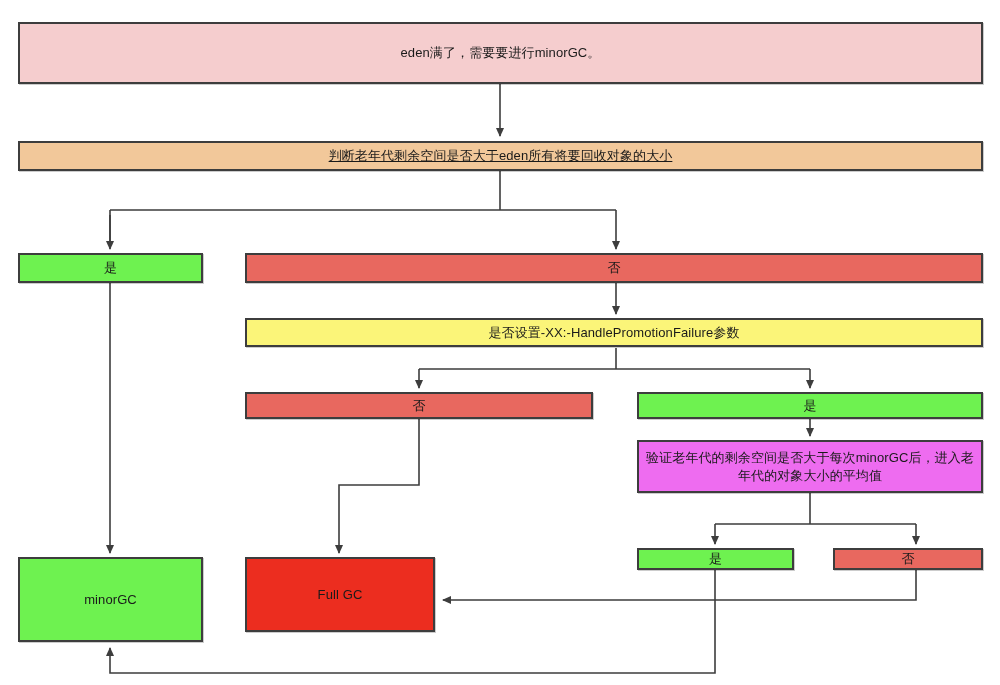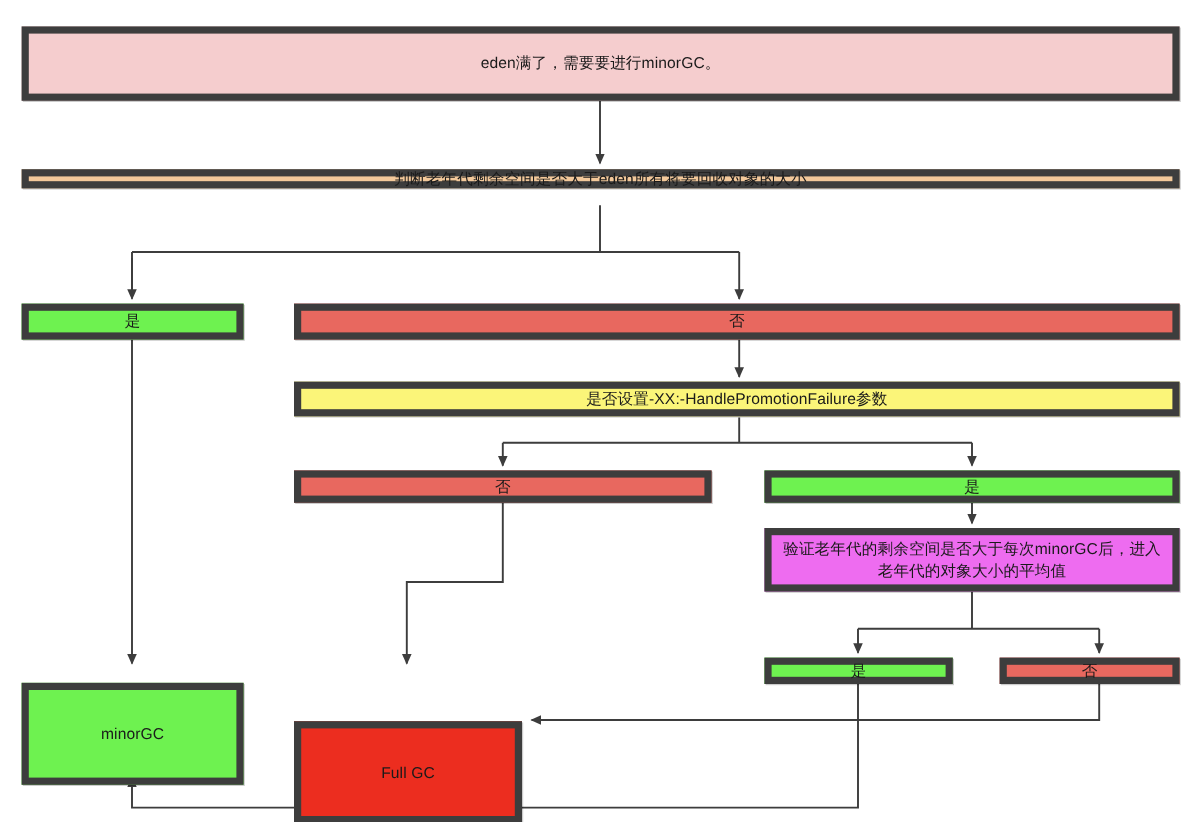--- a/index.html
+++ b/index.html
@@ -13,21 +13,21 @@
   #canvas {
     position: relative;
     width: 1000px;
     height: 685px;
     background: #ffffff;
     overflow: hidden;
   }
   .node {
     position: absolute;
     box-sizing: border-box;
-    border: 6px solid #4c1d95;
+    border: 2px solid #4c1d95;
     display: flex;
     align-items: center;
     justify-content: center;
     text-align: center;
     color: #1a1a1a;
     font-size: 13px;
     line-height: 18px;
     letter-spacing: 0.1px;
     padding: 2px 6px;
     z-index: 2;
@@ -79,21 +79,21 @@
 
     <path d="M916,570 L916,600 L443,600" stroke="#3d3d3d" stroke-width="1.6" fill="none" marker-end="url(#arrow)"></path>
 
     <path d="M715,570 L715,673 L110,673 L110,648" stroke="#3d3d3d" stroke-width="1.6" fill="none" marker-end="url(#arrow)"></path>
   </svg>
 
   <div class="node" id="n-eden-full" style="left: 18px; top: 22px; width: 965px; height: 62px; background: rgb(245, 205, 206); border-color: rgb(61, 61, 61); color: rgb(26, 26, 26);">
     <span>eden满了，需要要进行minorGC。</span>
   </div>
 
-  <div class="node" id="n-check-old-gen-space" style="left: 18px; top: 141px; width: 965px; height: 16px; background: rgb(242, 200, 154); border-color: rgb(61, 61, 61); color: rgb(26, 26, 26);">
+  <div class="node" id="n-check-old-gen-space" style="left: 18px; top: 141px; width: 965px; height: 30px; background: rgb(242, 200, 154); border-color: rgb(61, 61, 61); color: rgb(26, 26, 26); text-decoration: underline;">
     <span>判断老年代剩余空间是否大于eden所有将要回收对象的大小</span>
   </div>
 
   <div class="node" id="n-branch1-yes" style="left: 18px; top: 253px; width: 185px; height: 30px; background: rgb(110, 242, 80); border-color: rgb(61, 61, 61); color: rgb(26, 26, 26);">
     <span>是</span>
   </div>
 
   <div class="node" id="n-branch1-no" style="left: 245px; top: 253px; width: 738px; height: 30px; background: rgb(232, 104, 95); border-color: rgb(61, 61, 61); color: rgb(26, 26, 26);">
     <span>否</span>
   </div>
@@ -115,21 +115,21 @@
   </div>
 
   <div class="node" id="n-branch3-yes" style="left: 637px; top: 548px; width: 157px; height: 22px; background: rgb(110, 242, 80); border-color: rgb(61, 61, 61); color: rgb(26, 26, 26);">
     <span>是</span>
   </div>
 
   <div class="node" id="n-branch3-no" style="left: 833px; top: 548px; width: 150px; height: 22px; background: rgb(232, 104, 95); border-color: rgb(61, 61, 61); color: rgb(26, 26, 26);">
     <span>否</span>
   </div>
 
-  <div class="node" id="n-minor-gc" style="left: 18px; top: 557px; width: 185px; height: 85px; background: rgb(110, 242, 80); border-color: rgb(61, 61, 61); color: rgb(26, 26, 26); margin-top: 12px;">
+  <div class="node" id="n-minor-gc" style="left: 18px; top: 557px; width: 185px; height: 85px; background: rgb(110, 242, 80); border-color: rgb(61, 61, 61); color: rgb(26, 26, 26);">
     <span>minorGC</span>
   </div>
 
-  <div class="node" id="n-full-gc" style="left: 245px; top: 557px; width: 190px; height: 85px; background: rgb(236, 45, 31); border-color: rgb(61, 61, 61); color: rgb(26, 26, 26); margin-top: 44px;">
+  <div class="node" id="n-full-gc" style="left: 245px; top: 557px; width: 190px; height: 75px; background: rgb(236, 45, 31); border-color: rgb(61, 61, 61); color: rgb(26, 26, 26);">
     <span>Full GC</span>
   </div>
 
 </div>
 
 </body></html>

